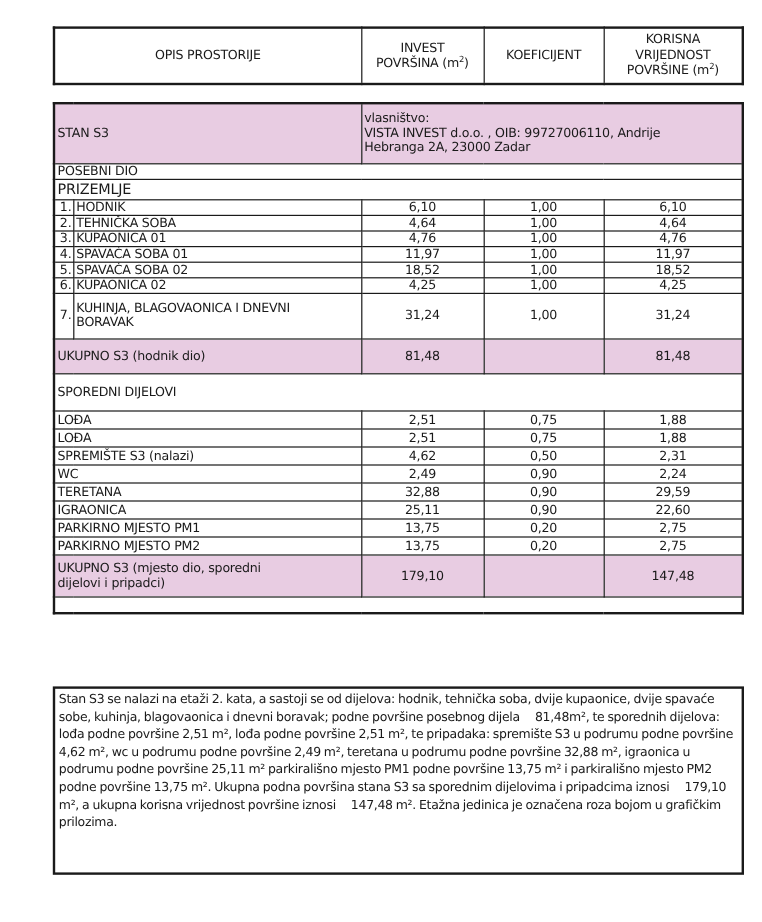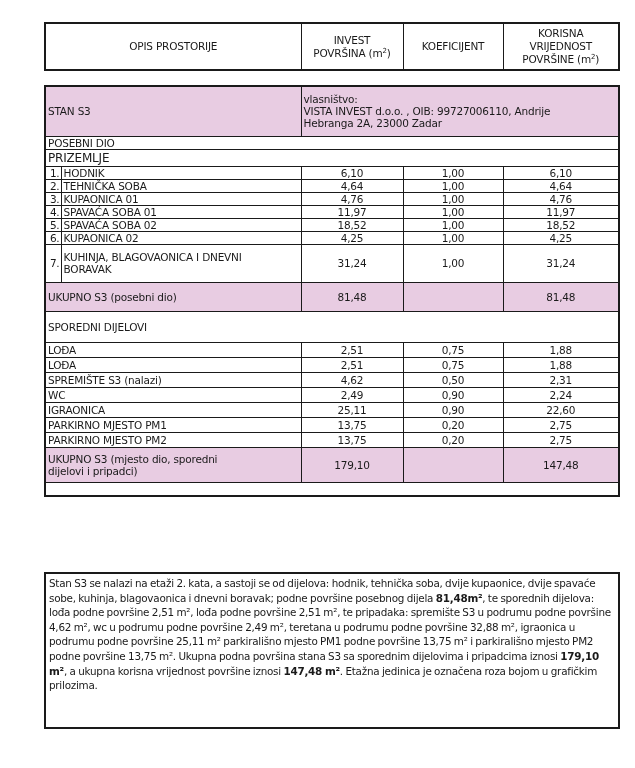--- a/index.html
+++ b/index.html
@@ -9,21 +9,21 @@
   .head { top:22px; height:47px; border:2px solid #1a1a1a; }
   .head td { text-align:center; font-size:10.5px; white-space:normal; line-height:13px; border-width:1.5px; }
   .main { top:85px; border:2px solid #1a1a1a; }
   .pink { background:#e8cce2; }
   .num { text-align:center; }
   .center { }
   .idx { text-align:right; width:14px; padding:0 1px !important; }
   .wrap { white-space:normal !important; }
   sup { font-size:7px; line-height:0; }
   .desc { position:absolute; left:44px; top:572px; width:566px; height:149px; border:2px solid #1a1a1a; padding:2px 3px; font-size:10.4px; line-height:14.6px; letter-spacing:-0.25px; word-spacing:-0.5px; }
-  .desc b { font-weight:bold; }
+  .desc b { font-weight:normal;margin-left:10px; }
 </style>
 </head>
 <body>
 
 <table class="tbl head">
   <colgroup>
       <col style="width:256px">
       <col style="width:102px">
       <col style="width:100px">
       <col style="width:116px">
@@ -107,21 +107,21 @@
       </tr>
   <tr style="height:38px">
         <td class="idx">7.</td>
         <td class="wrap"><span>KUHINJA, BLAGOVAONICA I DNEVNI</span><br><span>BORAVAK</span></td>
         <td class="num">31,24</td>
         <td class="num">1,00</td>
         <td class="num">31,24</td>
       </tr>
 
   <tr class="pink" style="height:29px">
-    <td colspan="2"><span>UKUPNO S3</span><span> (posebni dio)</span></td>
+    <td colspan="2"><span>UKUPNO S3</span><span> (hodnik dio)</span></td>
     <td class="num">81,48</td>
         <td></td>
         <td class="num">81,48</td>
   </tr>
   <tr style="height:31px">
         <td colspan="5" class="center">SPOREDNI DIJELOVI</td>
       </tr>
 
   <tr style="height:15px">
         <td colspan="2">LOĐA</td>
@@ -143,20 +143,26 @@
         <td class="num">0,50</td>
         <td class="num">2,31</td>
       </tr>
   <tr style="height:15px">
         <td colspan="2">WC</td>
         <td class="num">2,49</td>
         <td class="num">0,90</td>
         <td class="num">2,24</td>
       </tr>
   <tr style="height:15px">
+        <td colspan="2">TERETANA</td>
+        <td class="num">32,88</td>
+        <td class="num">0,90</td>
+        <td class="num">29,59</td>
+      </tr>
+  <tr style="height:15px">
         <td colspan="2">IGRAONICA</td>
         <td class="num">25,11</td>
         <td class="num">0,90</td>
         <td class="num">22,60</td>
       </tr>
   <tr style="height:15px">
         <td colspan="2">PARKIRNO MJESTO PM1</td>
         <td class="num">13,75</td>
         <td class="num">0,20</td>
         <td class="num">2,75</td>

